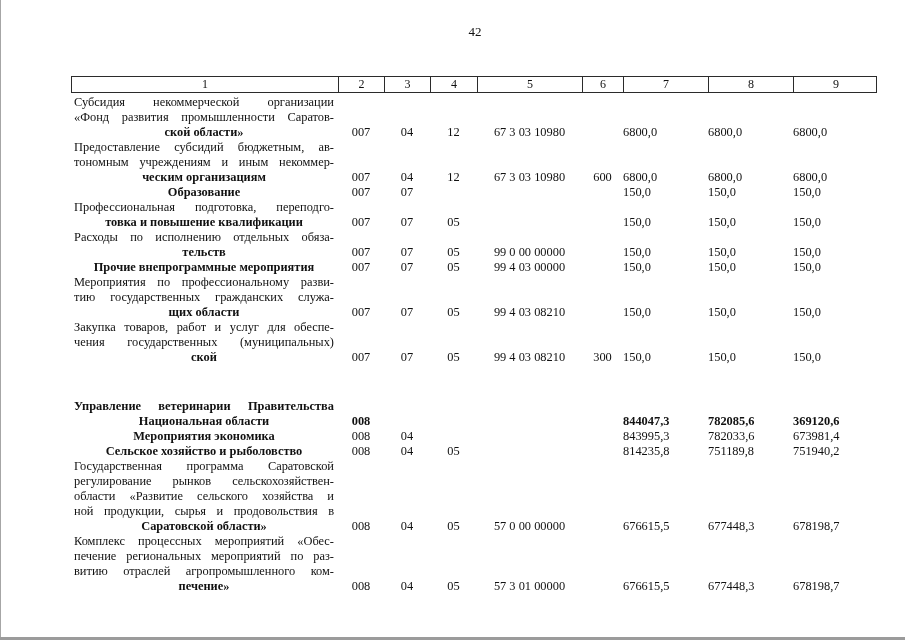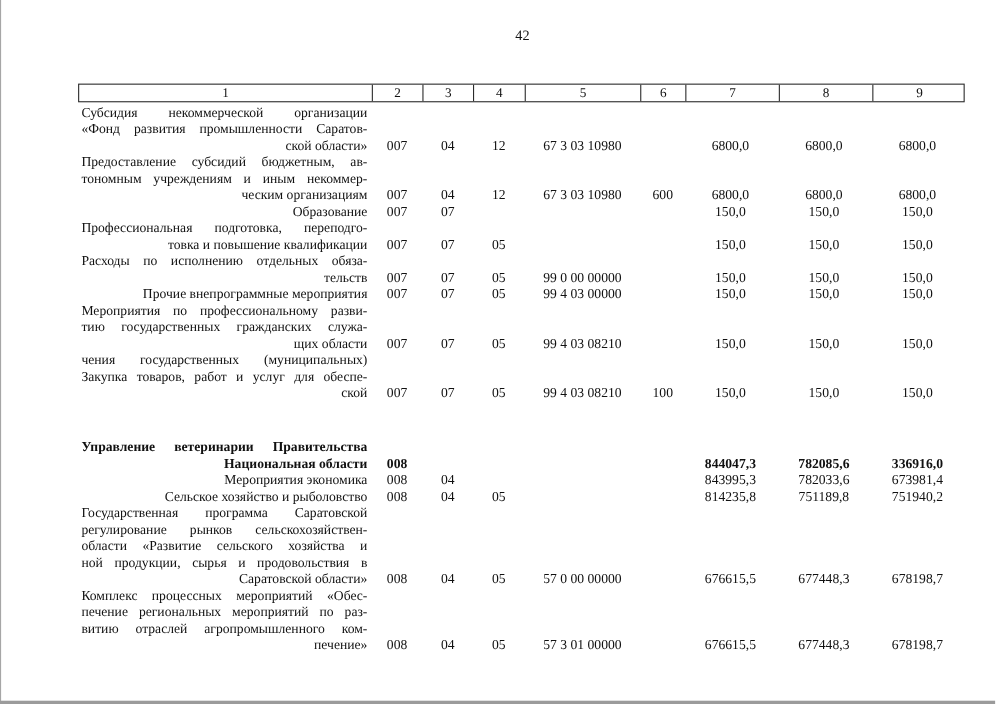--- a/index.html
+++ b/index.html
@@ -47,23 +47,23 @@
   .row {
     display: grid;
     grid-template-columns: 266px 46px 46px 47px 105px 41px 85px 85px 85px;
     align-items: end;
     font-size: 12.4px;
     line-height: 15px;
   }
   .row.bold { font-weight: bold; margin-top: 34px; }
   .cell.name { padding-left: 2px; padding-right: 4px; }
   .cell.name .jl { text-align: justify; text-align-last: justify; }
-  .cell.name .ll { text-align: right; }
+  .cell.name .ll { text-align: center; font-weight: bold; }
   .cell.code { text-align: center; white-space: nowrap; }
-  .cell.val { text-align: center; padding-right: 3px; white-space: nowrap; }
+  .cell.val { text-align: left; padding-right: 3px; white-space: nowrap; }
   .left-edge {
     position: absolute;
     left: 0; top: 0; bottom: 0;
     width: 1px;
     background: #a6a6a6;
   }
   .bottom-edge {
     position: absolute;
     left: 0; right: 0; bottom: 0;
     height: 3px;
@@ -182,46 +182,46 @@
           <div class="cell code">07</div>
           <div class="cell code">05</div>
           <div class="cell code">99 4 03 08210</div>
           <div class="cell code"></div>
           <div class="cell val">150,0</div>
           <div class="cell val">150,0</div>
           <div class="cell val">150,0</div>
         </div>
         <div class="row">
           <div class="cell name">
+            <div class="jl">Закупка товаров, работ и услуг для обеспе-</div>
             <div class="jl">чения государственных (муниципальных)</div>
-            <div class="jl">Закупка товаров, работ и услуг для обеспе-</div>
             <div class="ll">ской</div>
           </div>
           <div class="cell code">007</div>
           <div class="cell code">07</div>
           <div class="cell code">05</div>
           <div class="cell code">99 4 03 08210</div>
-          <div class="cell code">100</div>
+          <div class="cell code">300</div>
           <div class="cell val">150,0</div>
           <div class="cell val">150,0</div>
           <div class="cell val">150,0</div>
         </div>
         <div class="row bold">
           <div class="cell name">
             <div class="jl">Управление ветеринарии Правительства</div>
             <div class="ll">Национальная области</div>
           </div>
           <div class="cell code">008</div>
           <div class="cell code"></div>
           <div class="cell code"></div>
           <div class="cell code"></div>
           <div class="cell code"></div>
           <div class="cell val">844047,3</div>
           <div class="cell val">782085,6</div>
-          <div class="cell val">336916,0</div>
+          <div class="cell val">369120,6</div>
         </div>
         <div class="row">
           <div class="cell name">
             <div class="ll">Мероприятия экономика</div>
           </div>
           <div class="cell code">008</div>
           <div class="cell code">04</div>
           <div class="cell code"></div>
           <div class="cell code"></div>
           <div class="cell code"></div>

